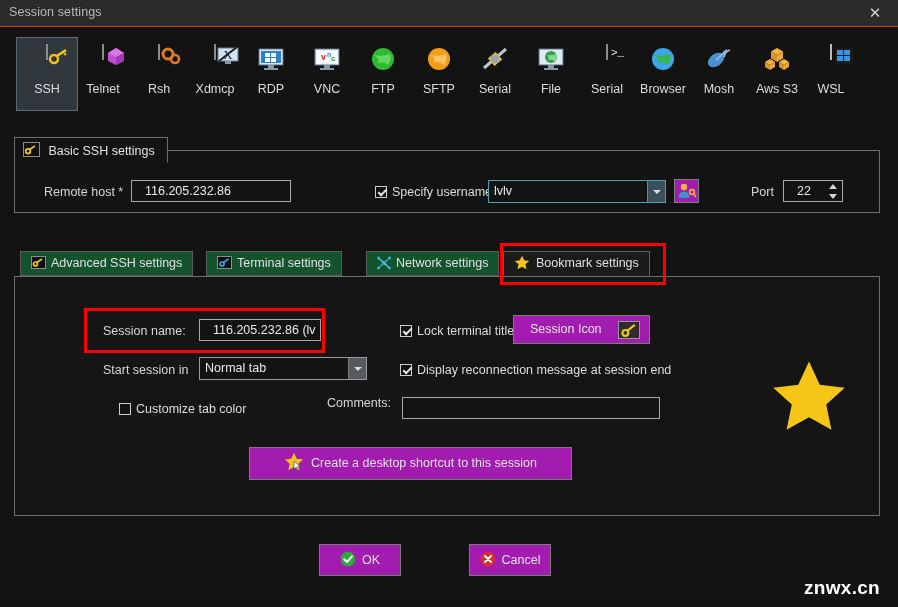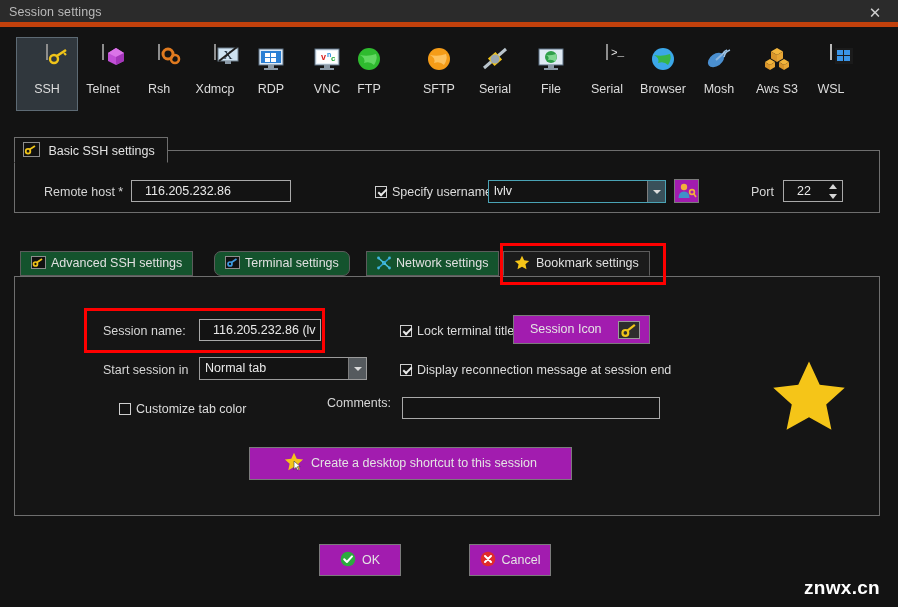--- a/index.html
+++ b/index.html
@@ -9,21 +9,21 @@
     background: #131313;
     font-family: "Liberation Sans", sans-serif;
     overflow: hidden;
   }
   body { position: relative; color: #d8d8d8; font-size: 12.5px; }
 
   
   #titlebar {
     position: absolute; left: 0; top: 0; width: 898px; height: 27px;
     background: #2b2b2b;
-    border-bottom: 5px solid #c2410c;
+    border-bottom: 1px solid #c2410c;
   }
   #titlebar .ttl {
     position: absolute; left: 9px; top: 5px;
     font-size: 12.5px; color: #b9b9b9; letter-spacing: .1px;
   }
   #closebtn {
     position: absolute; right: 0; top: 0; width: 46px; height: 26px;
     color: #cfcfcf; font-size: 15px; line-height: 26px; text-align: center;
     cursor: pointer; font-family: "DejaVu Sans", sans-serif;
   }
@@ -219,21 +219,21 @@
         <text x="9" y="15" font-size="9" font-weight="bold" fill="#d81f1f" font-family="Liberation Sans, sans-serif">v</text>
         <text x="15" y="12" font-size="7" font-weight="bold" fill="#1f8ad8" font-family="Liberation Sans, sans-serif">n</text>
         <text x="19" y="16" font-size="8" font-weight="bold" fill="#1fa83a" font-family="Liberation Sans, sans-serif">c</text>
         <rect x="12" y="20" width="6" height="3" fill="#8a99a6"></rect>
         <rect x="8" y="23" width="14" height="2" fill="#8a99a6"></rect>
       </svg>
     </span>
     <span class="lbl">VNC</span>
   </div>
 
-  <div class="proto" style="left:338px;">
+  <div class="proto" style="left:352px;">
     <span class="ico">
       <svg width="30" height="30" viewBox="0 0 30 30" style="position:absolute;left:0;top:0;">
         <circle cx="15" cy="14" r="11" fill="#2fbb2f"></circle>
         <path d="M6 10 Q12 13 10 18 Q16 16 20 20 Q24 14 22 9 Q14 12 6 10Z" fill="#6fe06f" opacity=".8"></path>
       </svg>
     </span>
     <span class="lbl">FTP</span>
   </div>
 
   <div class="proto" style="left:408px;">
@@ -374,21 +374,21 @@
 
 <div class="tabstrip">
   <div class="tab" style="left:6px;">
     <span style="display:inline-block;width:15px;height:13px;border:1px solid #8d8d8d;vertical-align:-2px;margin-right:5px;position:relative;background:#111;">
       <svg width="13" height="11" viewBox="0 0 26 22" style="position:absolute;left:0;top:0;">
         <circle cx="7" cy="14" r="4" fill="none" stroke="#f0c419" stroke-width="3.4"></circle>
         <line x1="9" y1="11.5" x2="20" y2="4" stroke="#f0c419" stroke-width="3.4"></line>
       </svg>
     </span><span>Advanced SSH settings</span>
   </div>
-  <div class="tab" style="left:200px;border-radius:7px;">
+  <div class="tab" style="left:192px;">
     <span style="display:inline-block;width:15px;height:13px;border:1px solid #8d8d8d;vertical-align:-2px;margin-right:5px;position:relative;background:#111;">
       <svg width="13" height="11" viewBox="0 0 26 22" style="position:absolute;left:0;top:0;">
         <circle cx="8" cy="14" r="4" fill="none" stroke="#3f9ce0" stroke-width="3.4"></circle>
         <line x1="10" y1="11.5" x2="21" y2="4" stroke="#3f9ce0" stroke-width="3.4"></line>
       </svg>
     </span><span>Terminal settings</span>
   </div>
   <div class="tab" style="left:352px;">
     <span style="display:inline-block;width:14px;height:14px;vertical-align:-3px;margin-right:5px;position:relative;">
       <svg width="14" height="14" viewBox="0 0 14 14" style="position:absolute;left:0;top:0;">

